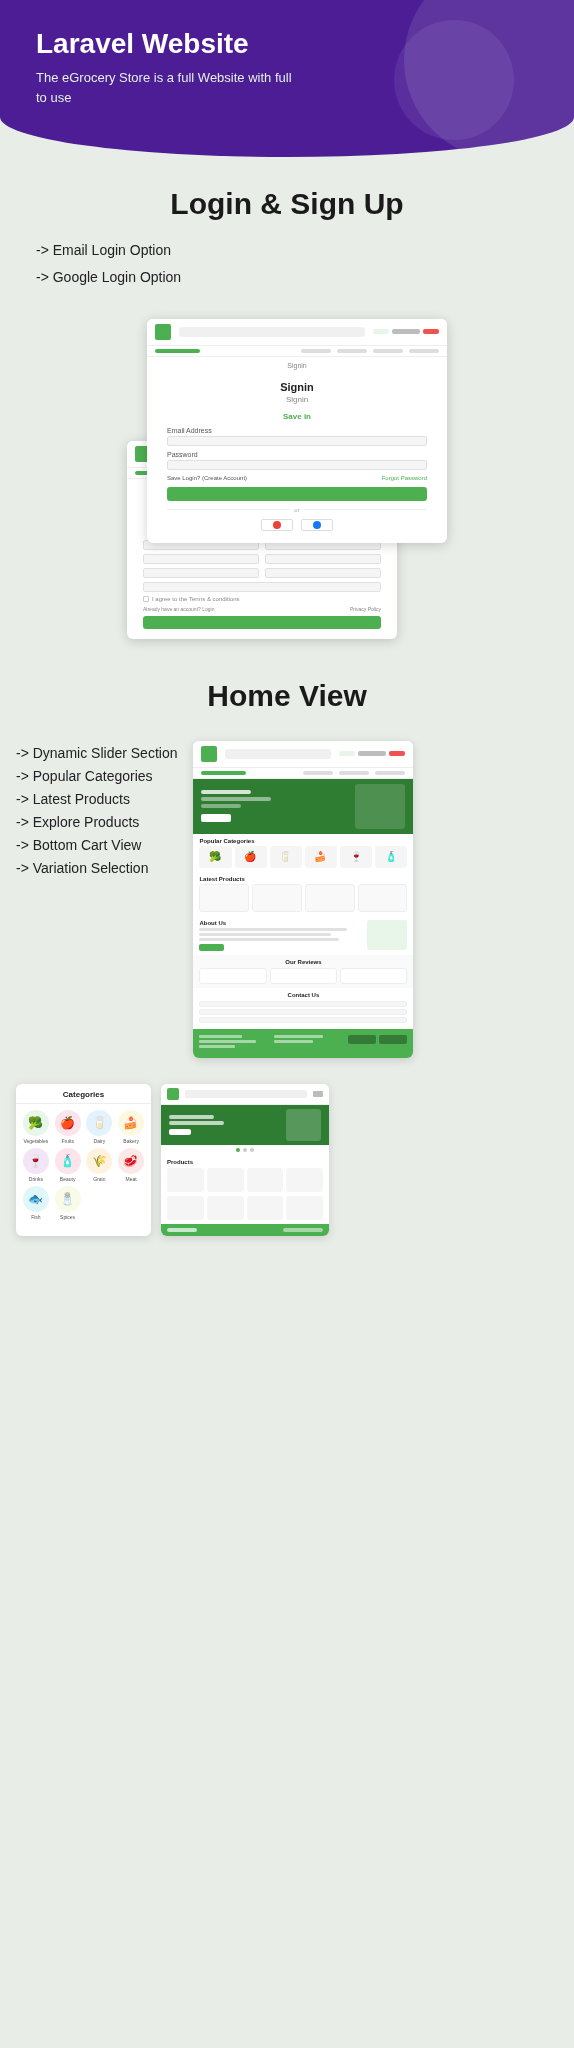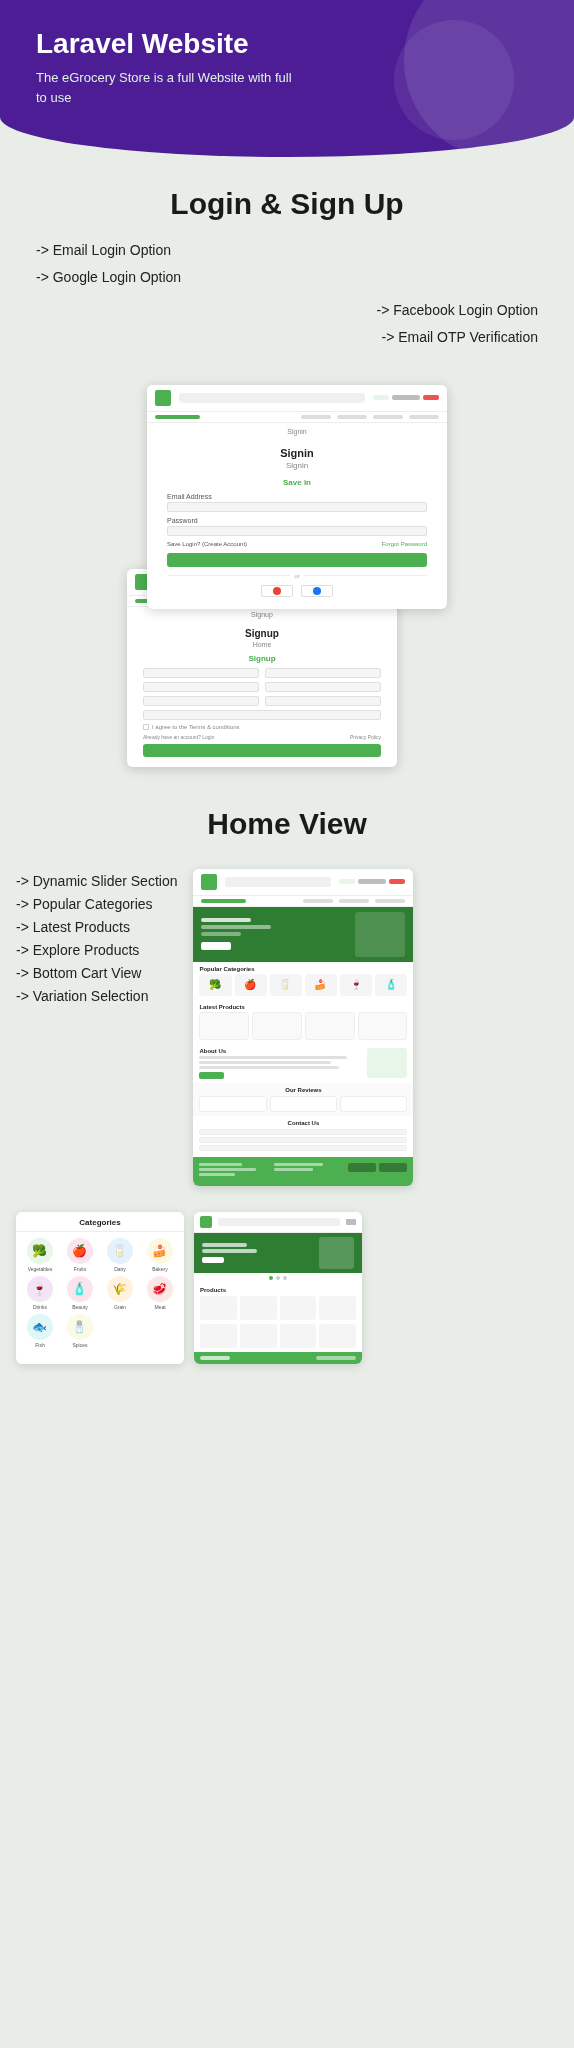--- a/index.html
+++ b/index.html
@@ -315,21 +315,21 @@
       border-radius: 3px;
     }
 
     
     .home-section {
       padding: 20px 36px 10px 36px;
     }
 
     
     .categories-card {
-      width: 168px;
+      width: 135px;
       background: #fff;
       border-radius: 6px;
       box-shadow: 0 2px 10px rgba(0,0,0,0.13);
       overflow: hidden;
     }
     .cat-header {
       padding: 6px 10px 4px;
       text-align: center;
       font-size: 8px;
       font-weight: 700;
@@ -598,43 +598,39 @@
       display: flex;
       justify-content: center;
       padding: 10px 20px 20px;
       position: relative;
       min-height: 340px;
     }
 
     .overlap-wrapper {
       position: relative;
       width: 320px;
-      height: 382px;
+      height: 320px;
     }
   </style>
 </head>
 <body>
 
 <div class="header-banner">
   <div class="header-circle"></div>
   <div class="header-circle2"></div>
   <h1 class="header-title">Laravel Website</h1>
   <p class="header-subtitle">The eGrocery Store is a full Website with full to use</p>
 </div>
 
 <div class="section">
   <h2 class="section-title">Login &amp; Sign Up</h2>
 
   <ul class="feature-list-left">
     <li>-&gt; Email Login Option</li>
     <li>-&gt; Google Login Option</li>
-  </ul>
-  <ul class="feature-list-right">
-    <li>-&gt; Facebook Login Option</li>
-    <li>-&gt; Email OTP Verification</li>
   </ul>
 </div>
 
 <div class="login-screenshots-container">
   <div class="overlap-wrapper">
 
     <div class="signin-card" style="position:absolute; top:0; right:0; width:300px; z-index:2;">
 
       <div class="mockup-nav">
         <div class="mockup-logo"></div>

